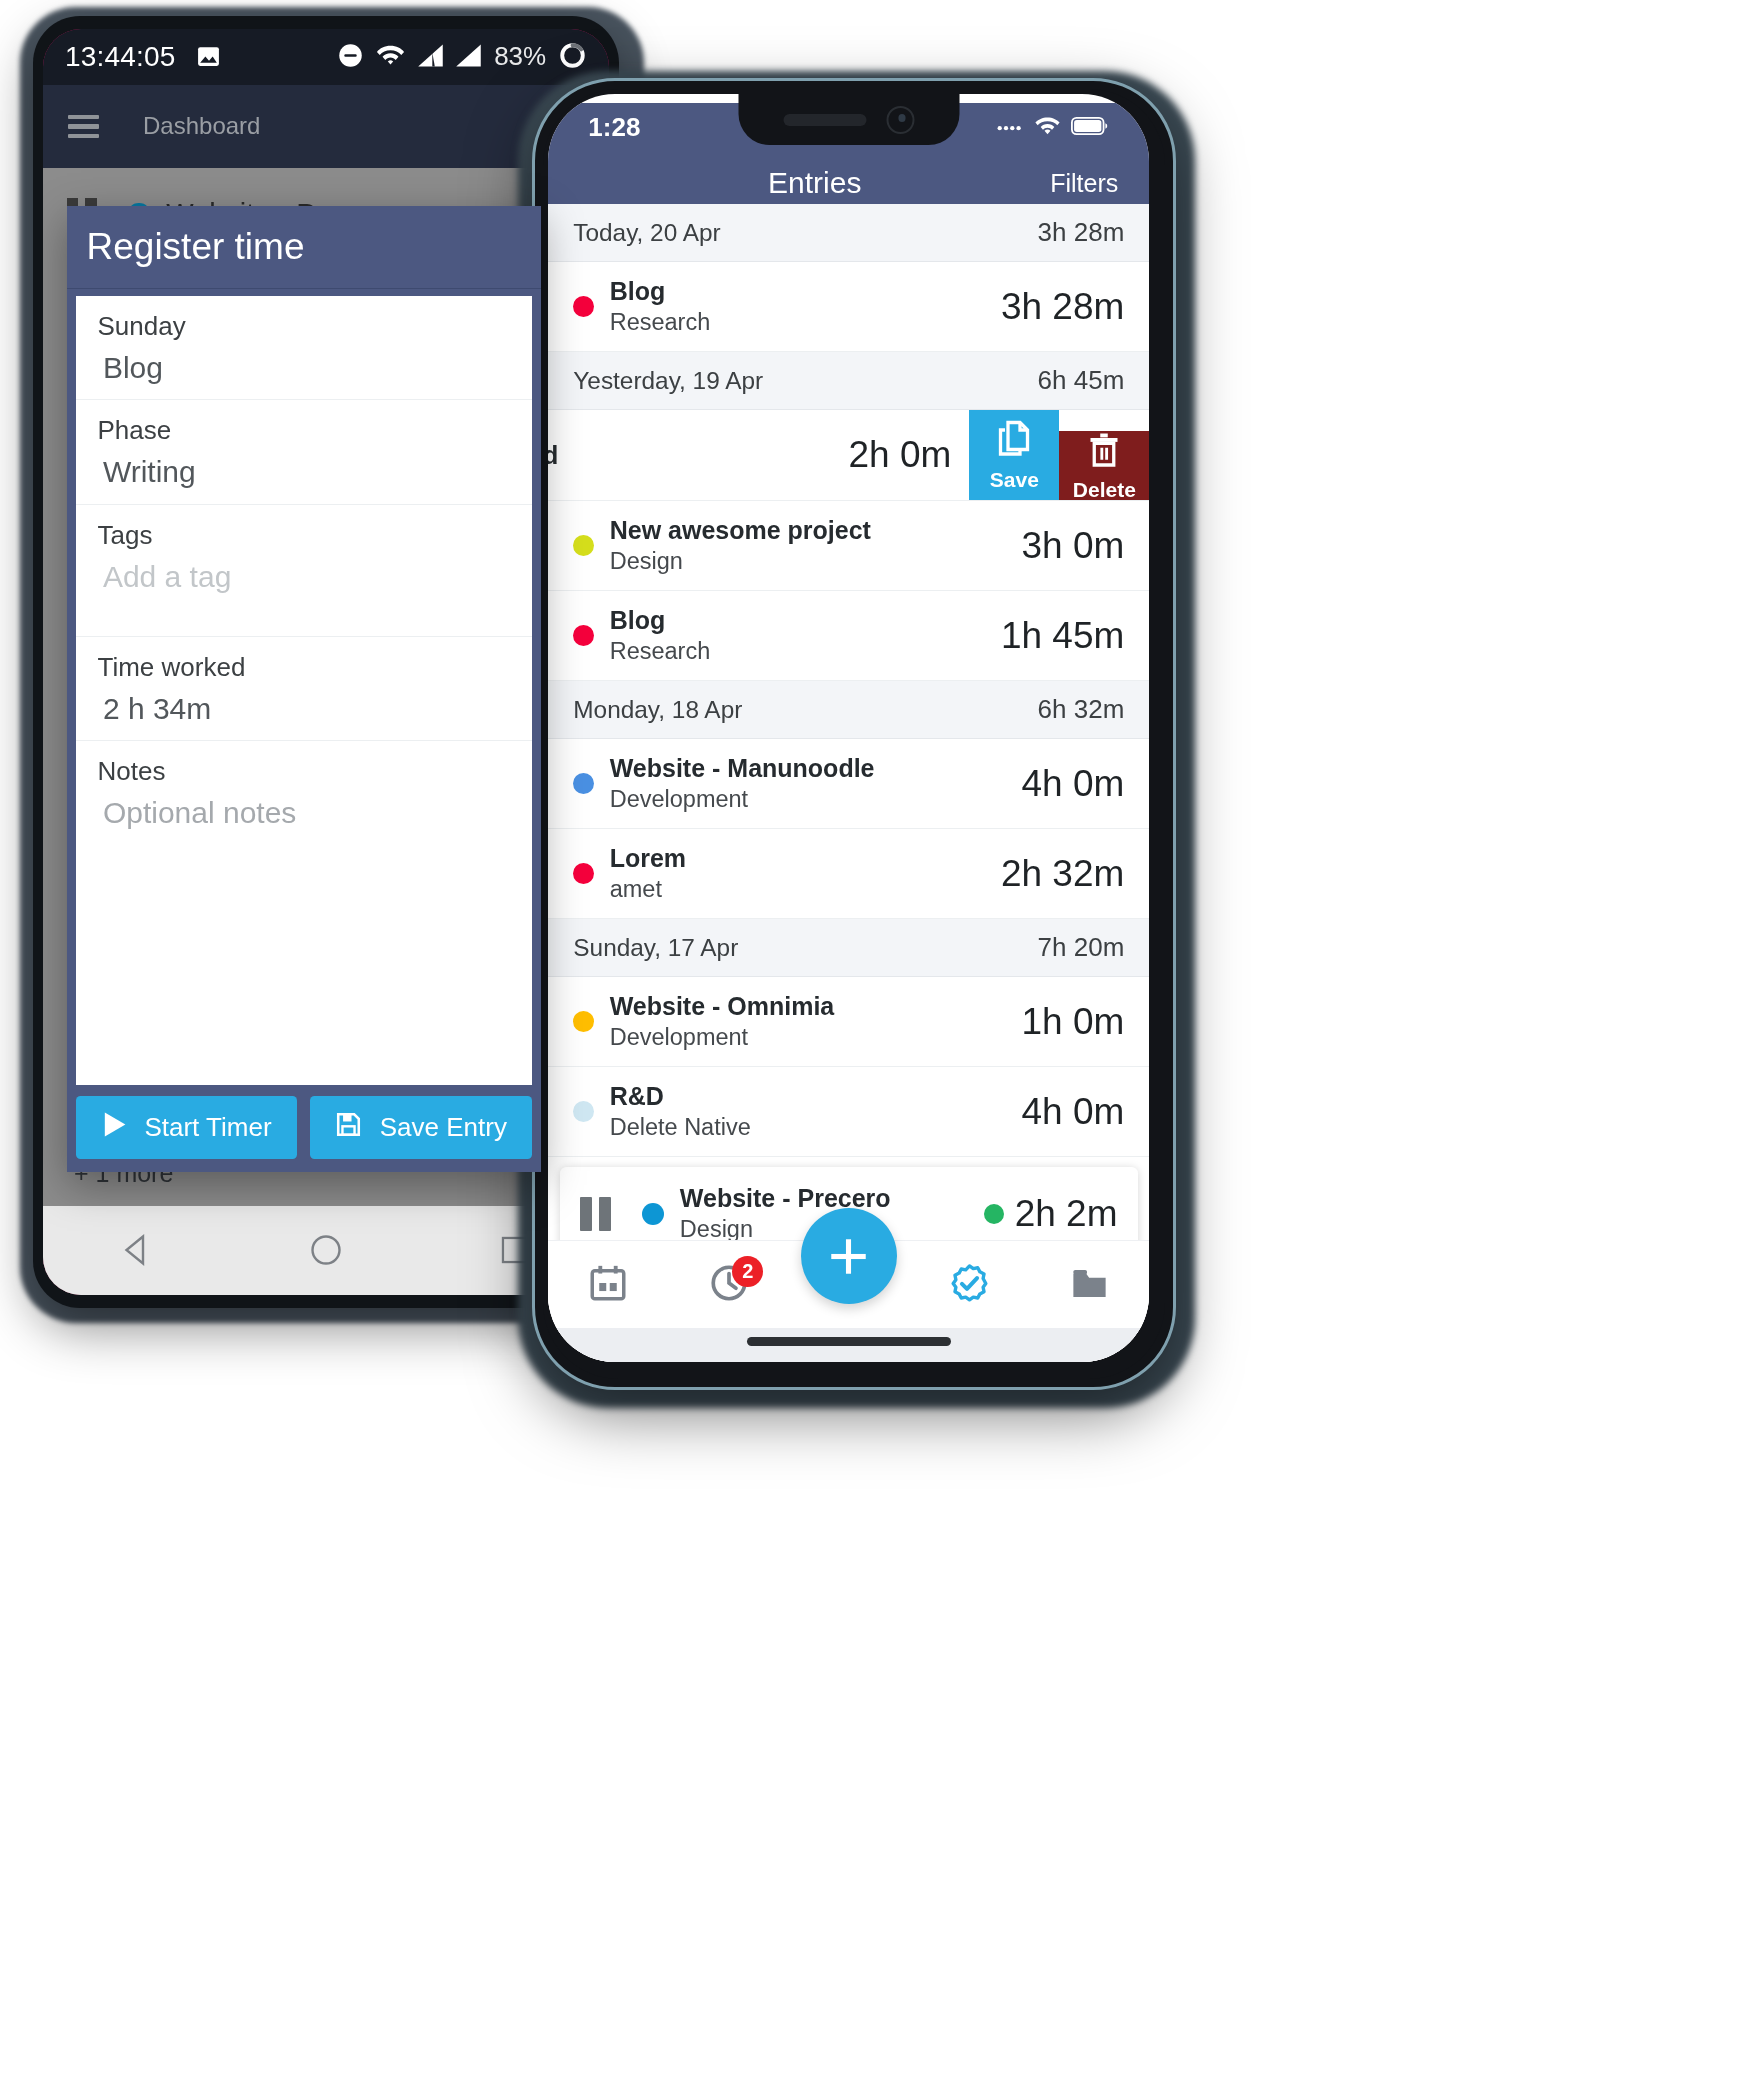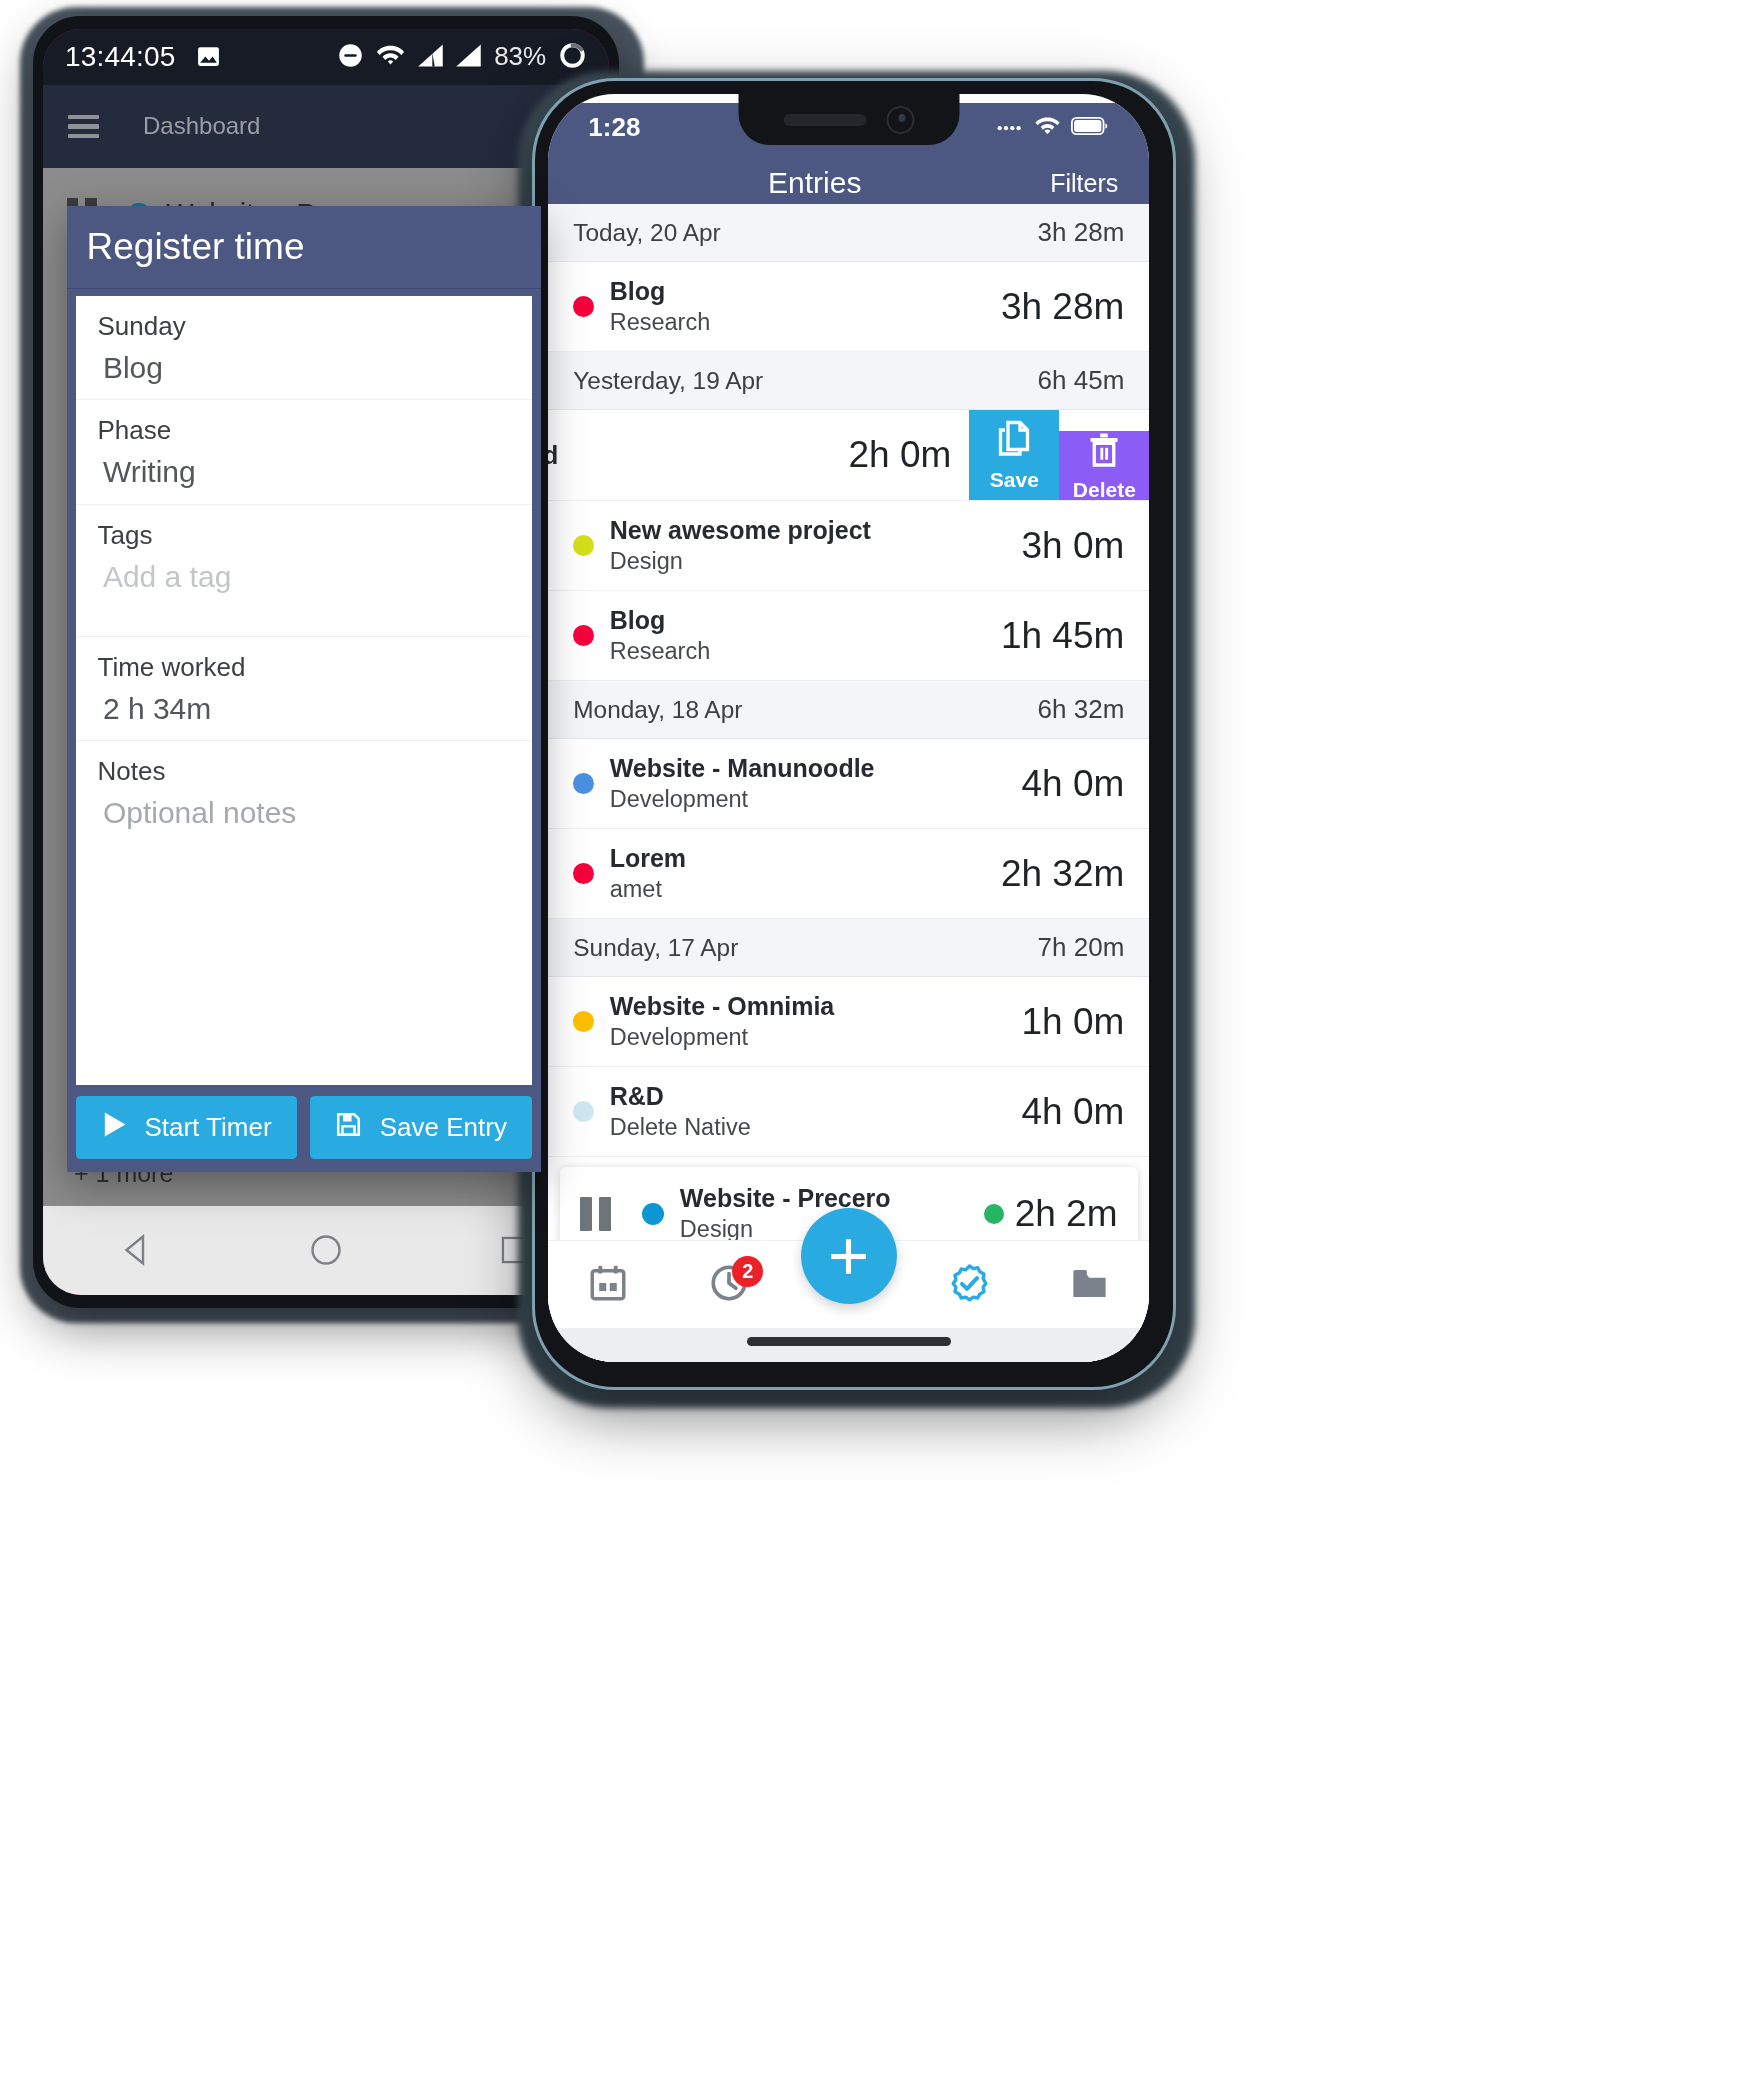--- a/index.html
+++ b/index.html
@@ -107,21 +107,21 @@
   .e-phase{font-size:23.5px;color:#45494d;line-height:1.22;margin-top:2.7px;}
   .e-time{margin-left:auto;font-size:37px;color:#1f2326;white-space:nowrap;}
 
   .swipe-row{height:90px;display:flex;align-items:stretch;border-bottom:0.9px solid #eceff1;background:#fff;}
   .swipe-main{flex:1;display:flex;align-items:center;padding:0 18px 0 0;box-sizing:border-box;position:relative;}
   .swipe-clip{font-size:25px;font-weight:700;color:#262b2f;margin-left:-5.4px;}
   .swipe-time{margin-left:auto;font-size:37px;color:#1f2326;}
   .swipe-act{width:90px;display:flex;flex-direction:column;align-items:center;justify-content:center;gap:3.6px;
      color:#fff;font-size:21px;font-weight:700;}
   .act-copy{background:#29abe2;}
-  .act-del{background:#8b5cf6;margin-top:21px;}
+  .act-del{background:#7f1d1d;margin-top:21px;}
 
   .running{margin:10px 11.8px 0 11.8px;height:93px;background:#fff;border-radius:6.3px;
      box-shadow:0 1.8px 8.1px rgba(0,0,0,.17);display:flex;align-items:center;padding:0 20px;box-sizing:border-box;}
   .run-pause{display:flex;gap:7.2px;}
   .run-pause i{display:block;width:11.8px;height:34px;background:#6e7479;border-radius:0.9px;}
   .run-dot{width:22.6px;height:22.6px;border-radius:50%;background:#0d96d4;margin-left:31px;}
   .run-green{width:20px;height:20px;border-radius:50%;background:#25b563;margin-right:11px;}
 
   .ios-tabbar{position:absolute;left:0;bottom:0;width:100%;height:121px;background:#ffffff;
      border-top:0.9px solid #eef0f3;}

